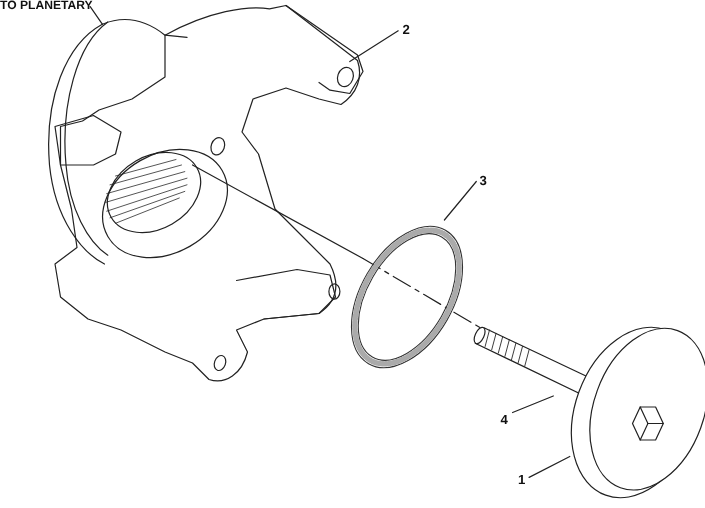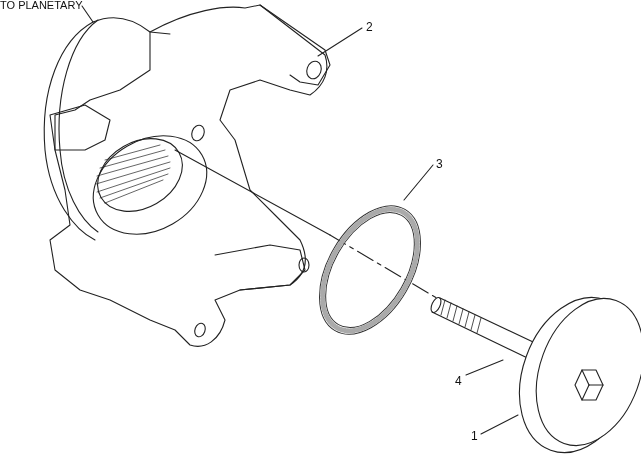--- a/index.html
+++ b/index.html
@@ -1,18 +1,18 @@
 <!DOCTYPE html>
 <html><head>
 <meta charset="utf-8">
 <style>
   html, body { margin:0; padding:0; background:#ffffff; }
   body { width:641px; height:462px; position:relative; overflow:hidden; font-family:"Liberation Sans", sans-serif; }
   svg { position:absolute; left:0; top:0; }
-  .lbl { position:absolute; font-size:11px; color:#111; line-height:1; white-space:nowrap; }
+  .lbl { position:absolute; font-size:11px; color:#111; line-height:1; white-space:nowrap;font-weight:bold; }
   .callout { font-size:12px; }
 </style>
 </head>
 <body>
 
 <svg width="641" height="462" viewBox="0 0 641 462">
   <g fill="none" stroke="#222" stroke-width="1.1" stroke-linejoin="round" stroke-linecap="round">
 
     <line x1="82" y1="6" x2="93" y2="22"></line>
 

